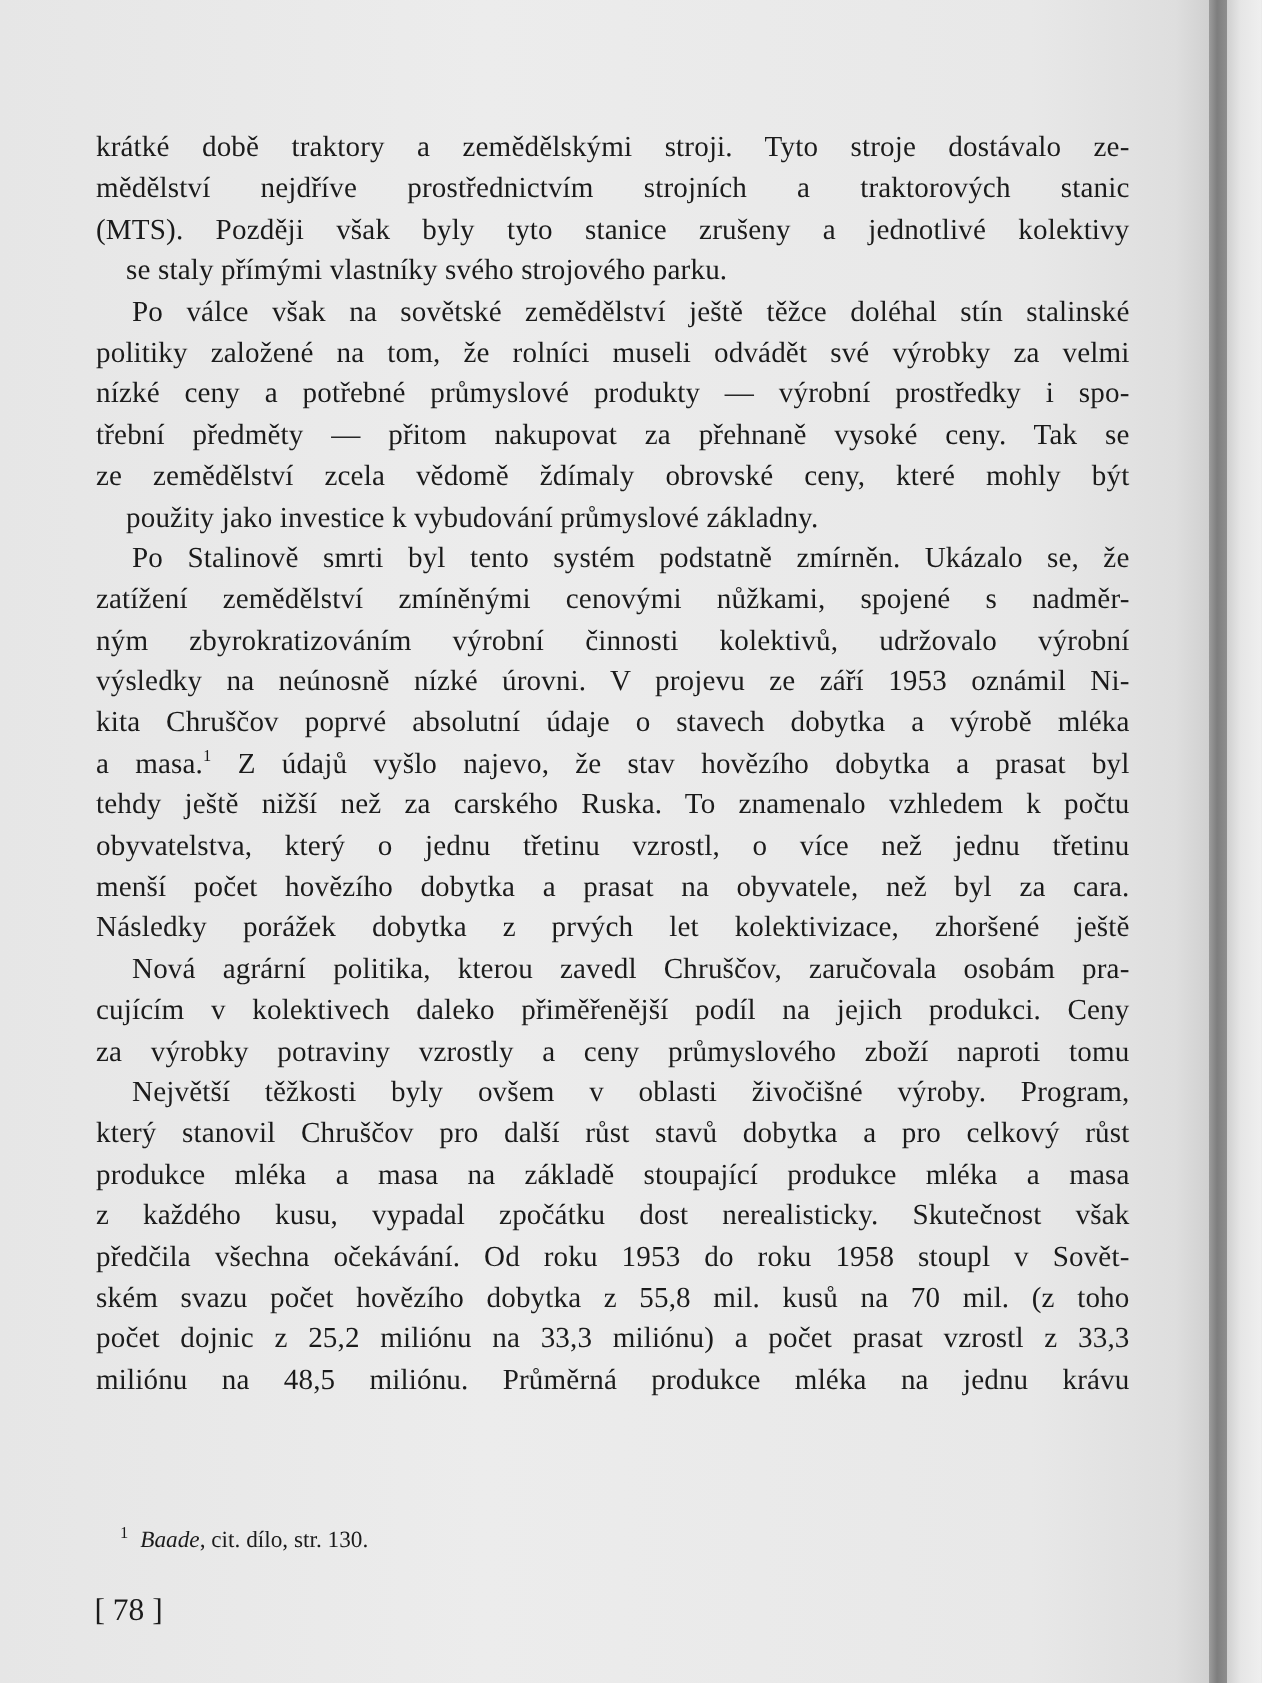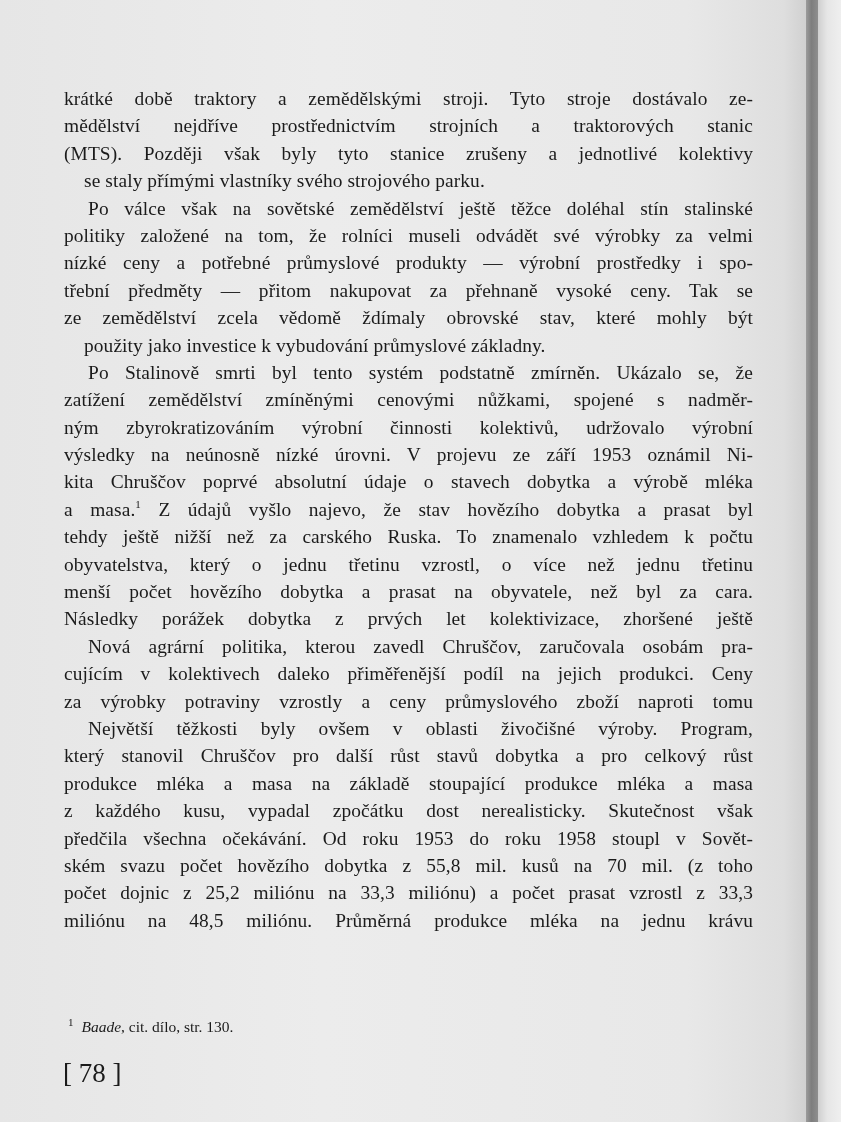--- a/index.html
+++ b/index.html
@@ -27,28 +27,28 @@
     letter-spacing: 0.1px;
   }
   .line {
     display: block; white-space: nowrap; text-align: justify; text-align-last: justify;
     height: 27.4px;
   }
   .line.last { text-align-last: left; margin-left: 20px; }
   .line.indent { padding-left: 24px; }
   sup { font-size: 11px; line-height: 0; vertical-align: 8px; }
   .footnote {
-    position: absolute; left: 68px; top: 1012px;
+    position: absolute; left: 80px; top: 1012px;
     font-size: 15.5px; line-height: 20px; white-space: nowrap;
   }
   .footnote .fn-num { font-size: 11px; vertical-align: 6px; margin-right: 8px; }
   .footnote em { font-style: italic; }
   .page-number {
     position: absolute; left: 63px; top: 1056px;
-    font-size: 27px; line-height: 34px; white-space: nowrap;
+    font-size: 21px; line-height: 34px; white-space: nowrap;
   }
 </style>
 </head>
 <body>
 
 <div class="page"></div>
 <div class="edge-dark"></div>
 <div class="edge-light"></div>
 
 <div class="text" id="body-text">
@@ -56,21 +56,21 @@
       <span class="line">krátké době traktory a zemědělskými stroji. Tyto stroje dostávalo ze-</span>
       <span class="line">mědělství nejdříve prostřednictvím strojních a traktorových stanic</span>
       <span class="line">(MTS). Později však byly tyto stanice zrušeny a jednotlivé kolektivy</span>
       <span class="line last">se staly přímými vlastníky svého strojového parku.</span>
     </div>
     <div>
       <span class="line indent">Po válce však na sovětské zemědělství ještě těžce doléhal stín stalinské</span>
       <span class="line">politiky založené na tom, že rolníci museli odvádět své výrobky za velmi</span>
       <span class="line">nízké ceny a potřebné průmyslové produkty — výrobní prostředky i spo-</span>
       <span class="line">třební předměty — přitom nakupovat za přehnaně vysoké ceny. Tak se</span>
-      <span class="line">ze zemědělství zcela vědomě ždímaly obrovské stav, které mohly být</span>
+      <span class="line">ze zemědělství zcela vědomě ždímaly obrovské ceny, které mohly být</span>
       <span class="line last">použity jako investice k vybudování průmyslové základny.</span>
     </div>
     <div>
       <span class="line indent">Po Stalinově smrti byl tento systém podstatně zmírněn. Ukázalo se, že</span>
       <span class="line">zatížení zemědělství zmíněnými cenovými nůžkami, spojené s nadměr-</span>
       <span class="line">ným zbyrokratizováním výrobní činnosti kolektivů, udržovalo výrobní</span>
       <span class="line">výsledky na neúnosně nízké úrovni. V projevu ze září 1953 oznámil Ni-</span>
       <span class="line">kita Chruščov poprvé absolutní údaje o stavech dobytka a výrobě mléka</span>
       <span class="line">a masa.<sup>1</sup> Z údajů vyšlo najevo, že stav hovězího dobytka a prasat byl</span>
       <span class="line">tehdy ještě nižší než za carského Ruska. To znamenalo vzhledem k počtu</span>

